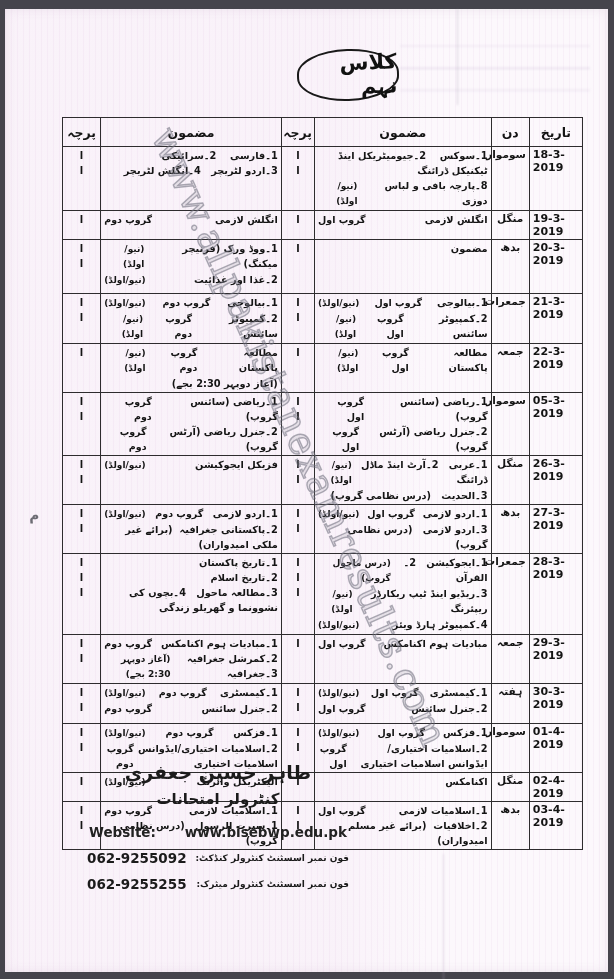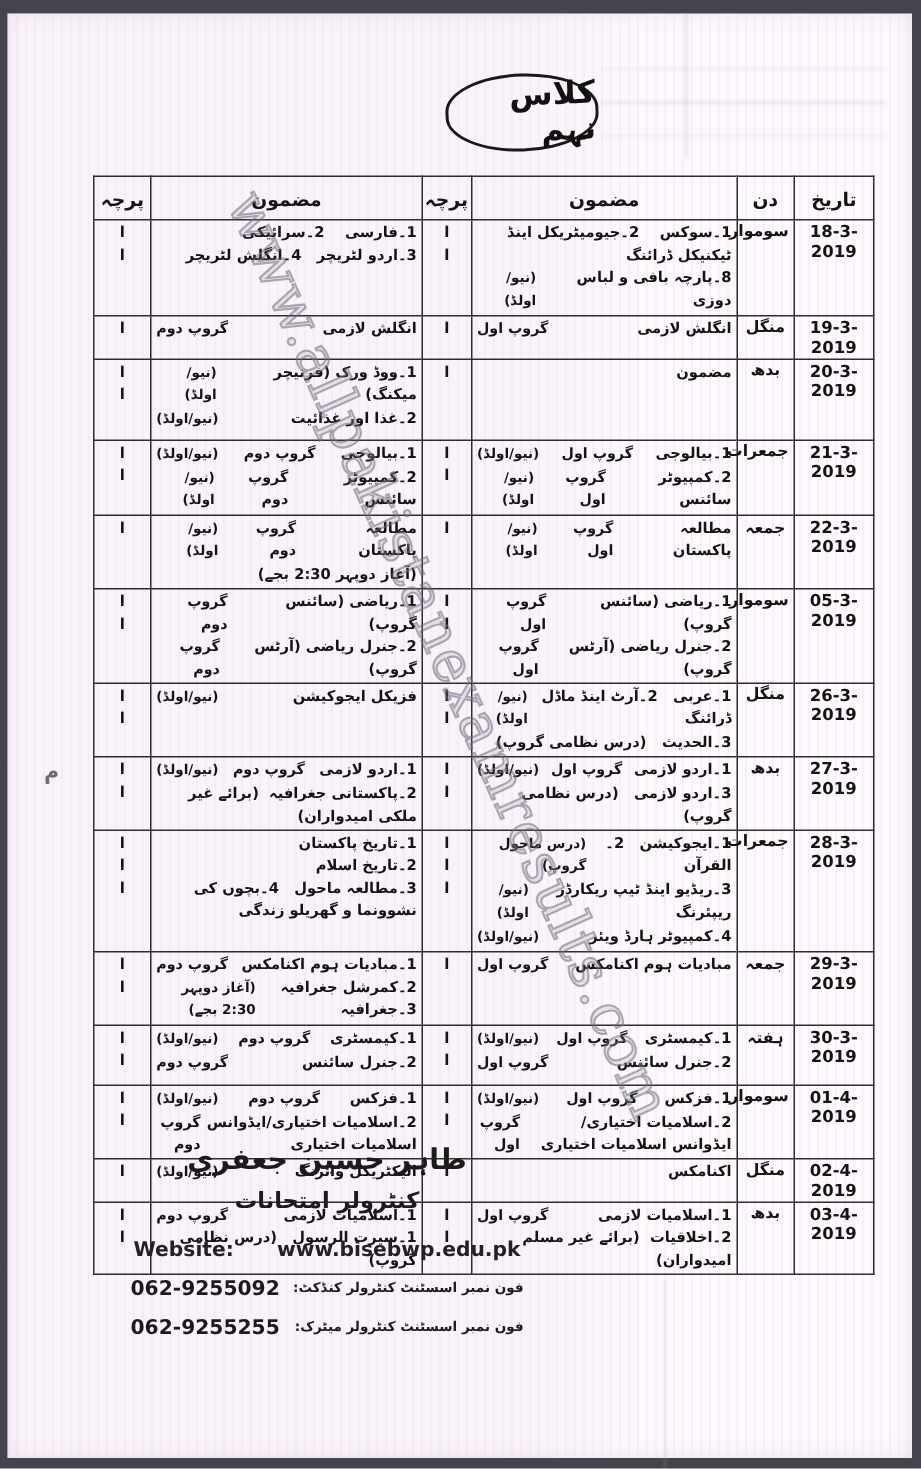--- a/index.html
+++ b/index.html
@@ -58,21 +58,21 @@
     color:#141414;
   }
   .sheet td,.sheet th{
     border:1px solid #2e2c2e;vertical-align:top;padding:1px 3px;
     background:transparent;
   }
   .sheet th{
     font-size:12.5px;font-weight:700;text-align:center;padding:4px 2px;height:20px;
     vertical-align:middle;
   }
-  .c-date{font-size:11px;font-weight:700;text-align:center;direction:ltr;
+  .c-date{font-size:11px;font-weight:700;text-align:left;direction:ltr;
     font-family:"DejaVu Sans",sans-serif;padding-top:4px;}
   .c-day{font-size:10.5px;font-weight:700;text-align:center;padding-top:4px;}
   .c-sub{font-size:9.8px;font-weight:700;line-height:15px;}
   .line{display:flex;align-items:baseline;gap:4px;}
   .line .t{white-space:pre-wrap;}
   .line .g{margin-inline-start:auto;font-size:9.5px;}
   .line .n{margin-inline-start:auto;font-size:9px;}
   .c-paper{text-align:center;font-size:10px;font-weight:700;line-height:15px;padding-top:2px;}
   .pmark{height:15px;}
   

